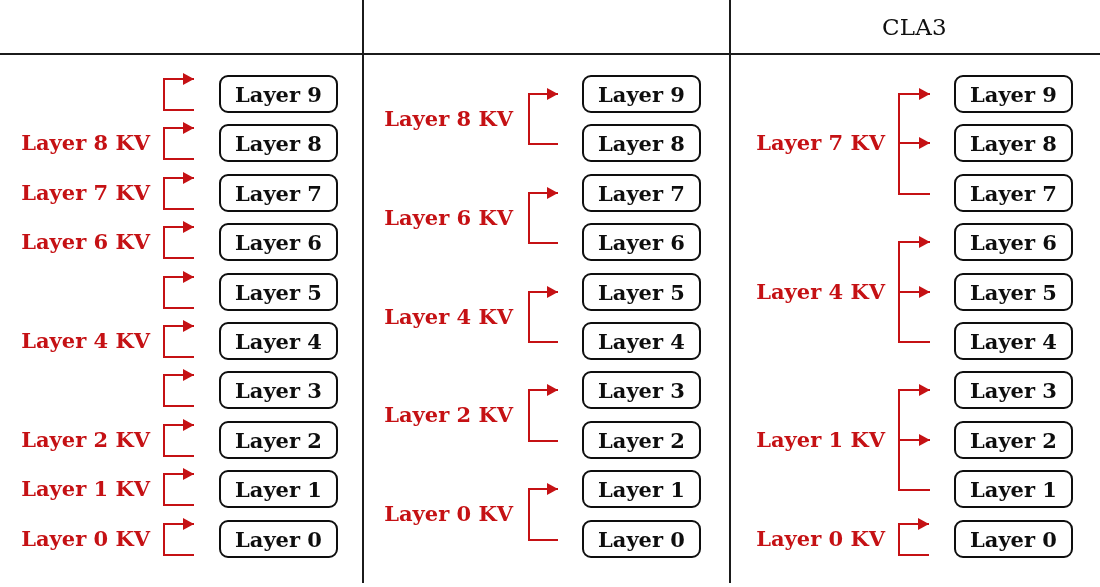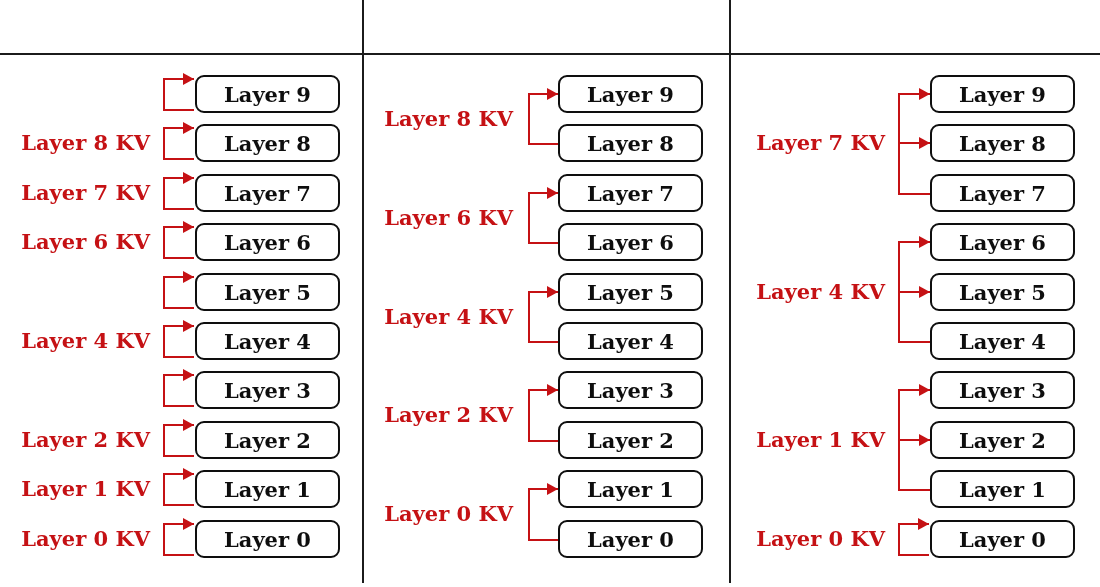--- a/index.html
+++ b/index.html
@@ -5,24 +5,24 @@
   :root { --red:#c51114; --ink:#1b1b1b; }
   html,body{margin:0;padding:0;background:#ffffff;}
   body{font-family:"DejaVu Serif","Liberation Serif",serif;}
   .canvas{position:relative;width:1100px;height:587px;background:#ffffff;overflow:hidden;}
 
   .hdr{position:absolute;top:11px;height:32px;line-height:32px;text-align:center;
        font-size:23px;color:#101010;letter-spacing:.2px;}
   .hline{position:absolute;left:0;top:53px;width:1100px;height:1.8px;background:var(--ink);}
   .vline{position:absolute;top:0;height:583px;width:1.8px;background:var(--ink);}
 
-  .box{position:absolute;width:145px;height:38px;box-sizing:border-box;
+  .box{position:absolute;width:119px;height:38px;box-sizing:border-box;
        border:2.6px solid #0e0e0e;border-radius:9px;background:#ffffff;
        display:flex;align-items:center;justify-content:center;
-       font-weight:bold;font-size:21px;color:#0e0e0e;}
+       font-weight:bold;font-size:21px;color:#0e0e0e;margin-left:24px;}
   .b1{left:195px}.b2{left:558px}.b3{left:930px}
 
   .kvl{position:absolute;height:28px;line-height:28px;text-align:right;
        font-weight:bold;font-size:21px;color:var(--red);white-space:nowrap;}
   .c1{left:2px;width:148px}.c2{left:365px;width:148px}.c3{left:737px;width:148px}
 
   
   .loop{position:absolute;box-sizing:border-box;left:163px;width:31px;height:33px;
         border:2.8px solid var(--red);border-right:none;background:transparent;}
   
@@ -34,20 +34,21 @@
   .mid{position:absolute;left:898px;width:32px;height:2.8px;background:var(--red);}
   
   .ah{position:absolute;width:0;height:0;border-top:6px solid transparent;
       border-bottom:6px solid transparent;border-left:11px solid var(--red);}
 </style>
 </head>
 <body>
 
 <div class="canvas">
 
+  <div class="hdr" style="left:729px;width:371px">CLA3</div>
   <div class="hline"></div>
   <div class="vline" style="left:362px"></div>
   <div class="vline" style="left:729px"></div>
 
   <div class="kvl c1" style="top:129px">Layer 8 KV</div>
   <div class="kvl c1" style="top:179px">Layer 7 KV</div>
   <div class="kvl c1" style="top:228px">Layer 6 KV</div>
   <div class="kvl c1" style="top:327px">Layer 4 KV</div>
   <div class="kvl c1" style="top:426px">Layer 2 KV</div>
   <div class="kvl c1" style="top:475px">Layer 1 KV</div>

